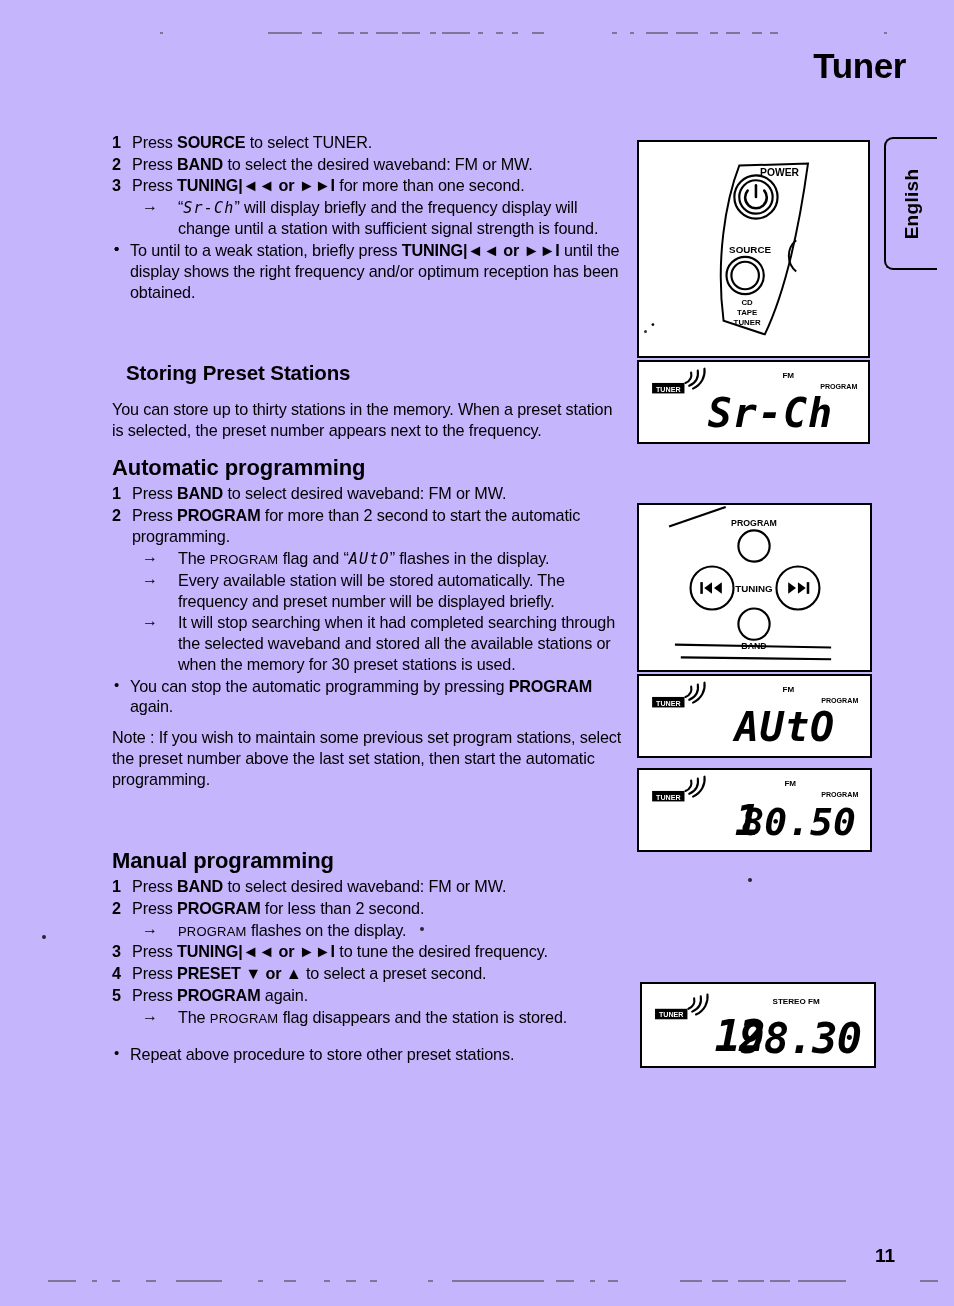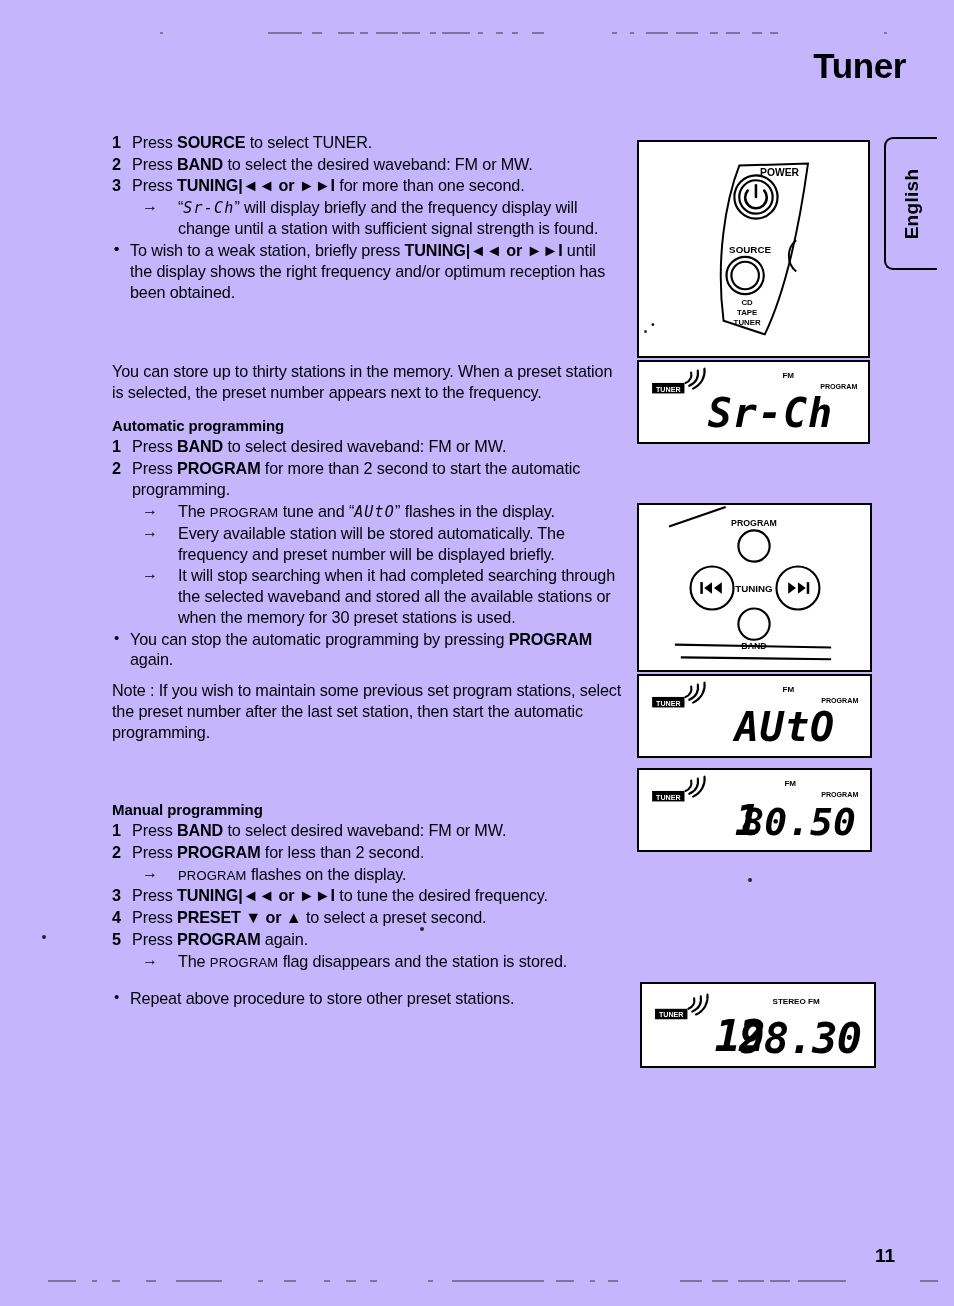--- a/index.html
+++ b/index.html
@@ -79,21 +79,21 @@
     top: 132px;
     width: 510px;
   }
   h2.sec {
     font-size: 20.5px;
     font-weight: bold;
     margin: 0 0 14px 14px;
     letter-spacing: -.1px;
   }
   h3.sub {
-    font-size: 15px;
+    font-size: 22px;
     font-weight: bold;
     margin: 0 0 2px 0;
     letter-spacing: -.1px;
   }
   p.para {
     font-size: 16.2px;
     line-height: 1.30;
     margin: 0 0 14px 0;
     letter-spacing: -.15px;
   }
@@ -281,65 +281,66 @@
         <span>“</span><span class="lcdfont">Sr-Ch</span><span>” </span><span>will display briefly and the frequency display will change until a station with sufficient signal strength is found.</span>
       </li>
     </ul>
 
     <ul class="bullets">
       <li>
         <span class="dot">•</span>
       </li>
       <li>
         <span class="dot">•</span>
-        <span>To wish to a weak station, briefly press </span><b>TUNING</b><b>|◄◄  or  ►►I</b><span> until the display shows the right frequency and/or optimum reception has been obtained.</span>
+        <span>To until to a weak station, briefly press </span><b>TUNING</b><b>|◄◄  or  ►►I</b><span> until the display shows the right frequency and/or optimum reception has been obtained.</span>
       </li>
     </ul>
 
     <div class="gap-xl"></div>
 
+    <h2 class="sec">Storing Preset Stations</h2>
     <p class="para">You can store up to thirty stations in the memory. When a preset station is selected, the preset number appears next to the frequency.</p>
 
     <h3 class="sub">Automatic programming</h3>
 
     <ol class="steps">
       <li>
         <span class="num">1</span>
         <span>Press </span><b>BAND</b><span> to select desired waveband: FM or MW.</span>
       </li>
       <li>
         <span class="num">2</span>
         <span>Press </span><b>PROGRAM</b><span> for more than 2 second to start the automatic programming.</span>
       </li>
     </ol>
 
     <ul class="arrows">
       <li>
         <span class="arrow">→</span>
-        <span>The </span><span class="smallcaps">PROGRAM</span><span> tune and “</span><span class="lcdfont">AUtO</span><span>” flashes in the display.</span>
+        <span>The </span><span class="smallcaps">PROGRAM</span><span> flag and “</span><span class="lcdfont">AUtO</span><span>” flashes in the display.</span>
       </li>
       <li>
         <span class="arrow">→</span>
         <span>Every available station will be stored automatically. The frequency and preset number will be displayed briefly.</span>
       </li>
       <li>
         <span class="arrow">→</span>
         <span>It will stop searching when it had completed searching through the selected waveband and stored all the available stations or when the memory for 30 preset stations is used.</span>
       </li>
     </ul>
 
     <ul class="bullets">
       <li>
         <span class="dot">•</span>
         <span>You can stop the automatic programming by pressing </span><b>PROGRAM</b><span> again.</span>
       </li>
     </ul>
 
     <div class="gap-sm"></div>
-    <p class="para">Note : If you wish to maintain some previous set program stations, select the preset number after the last set station, then start the automatic programming.</p>
+    <p class="para">Note : If you wish to maintain some previous set program stations, select the preset number above the last set station, then start the automatic programming.</p>
 
     <div class="gap-lg"></div>
 
     <h3 class="sub">Manual programming</h3>
 
     <ol class="steps">
       <li>
         <span class="num">1</span>
         <span>Press </span><b>BAND</b><span> to select desired waveband: FM or MW.</span>
       </li>

